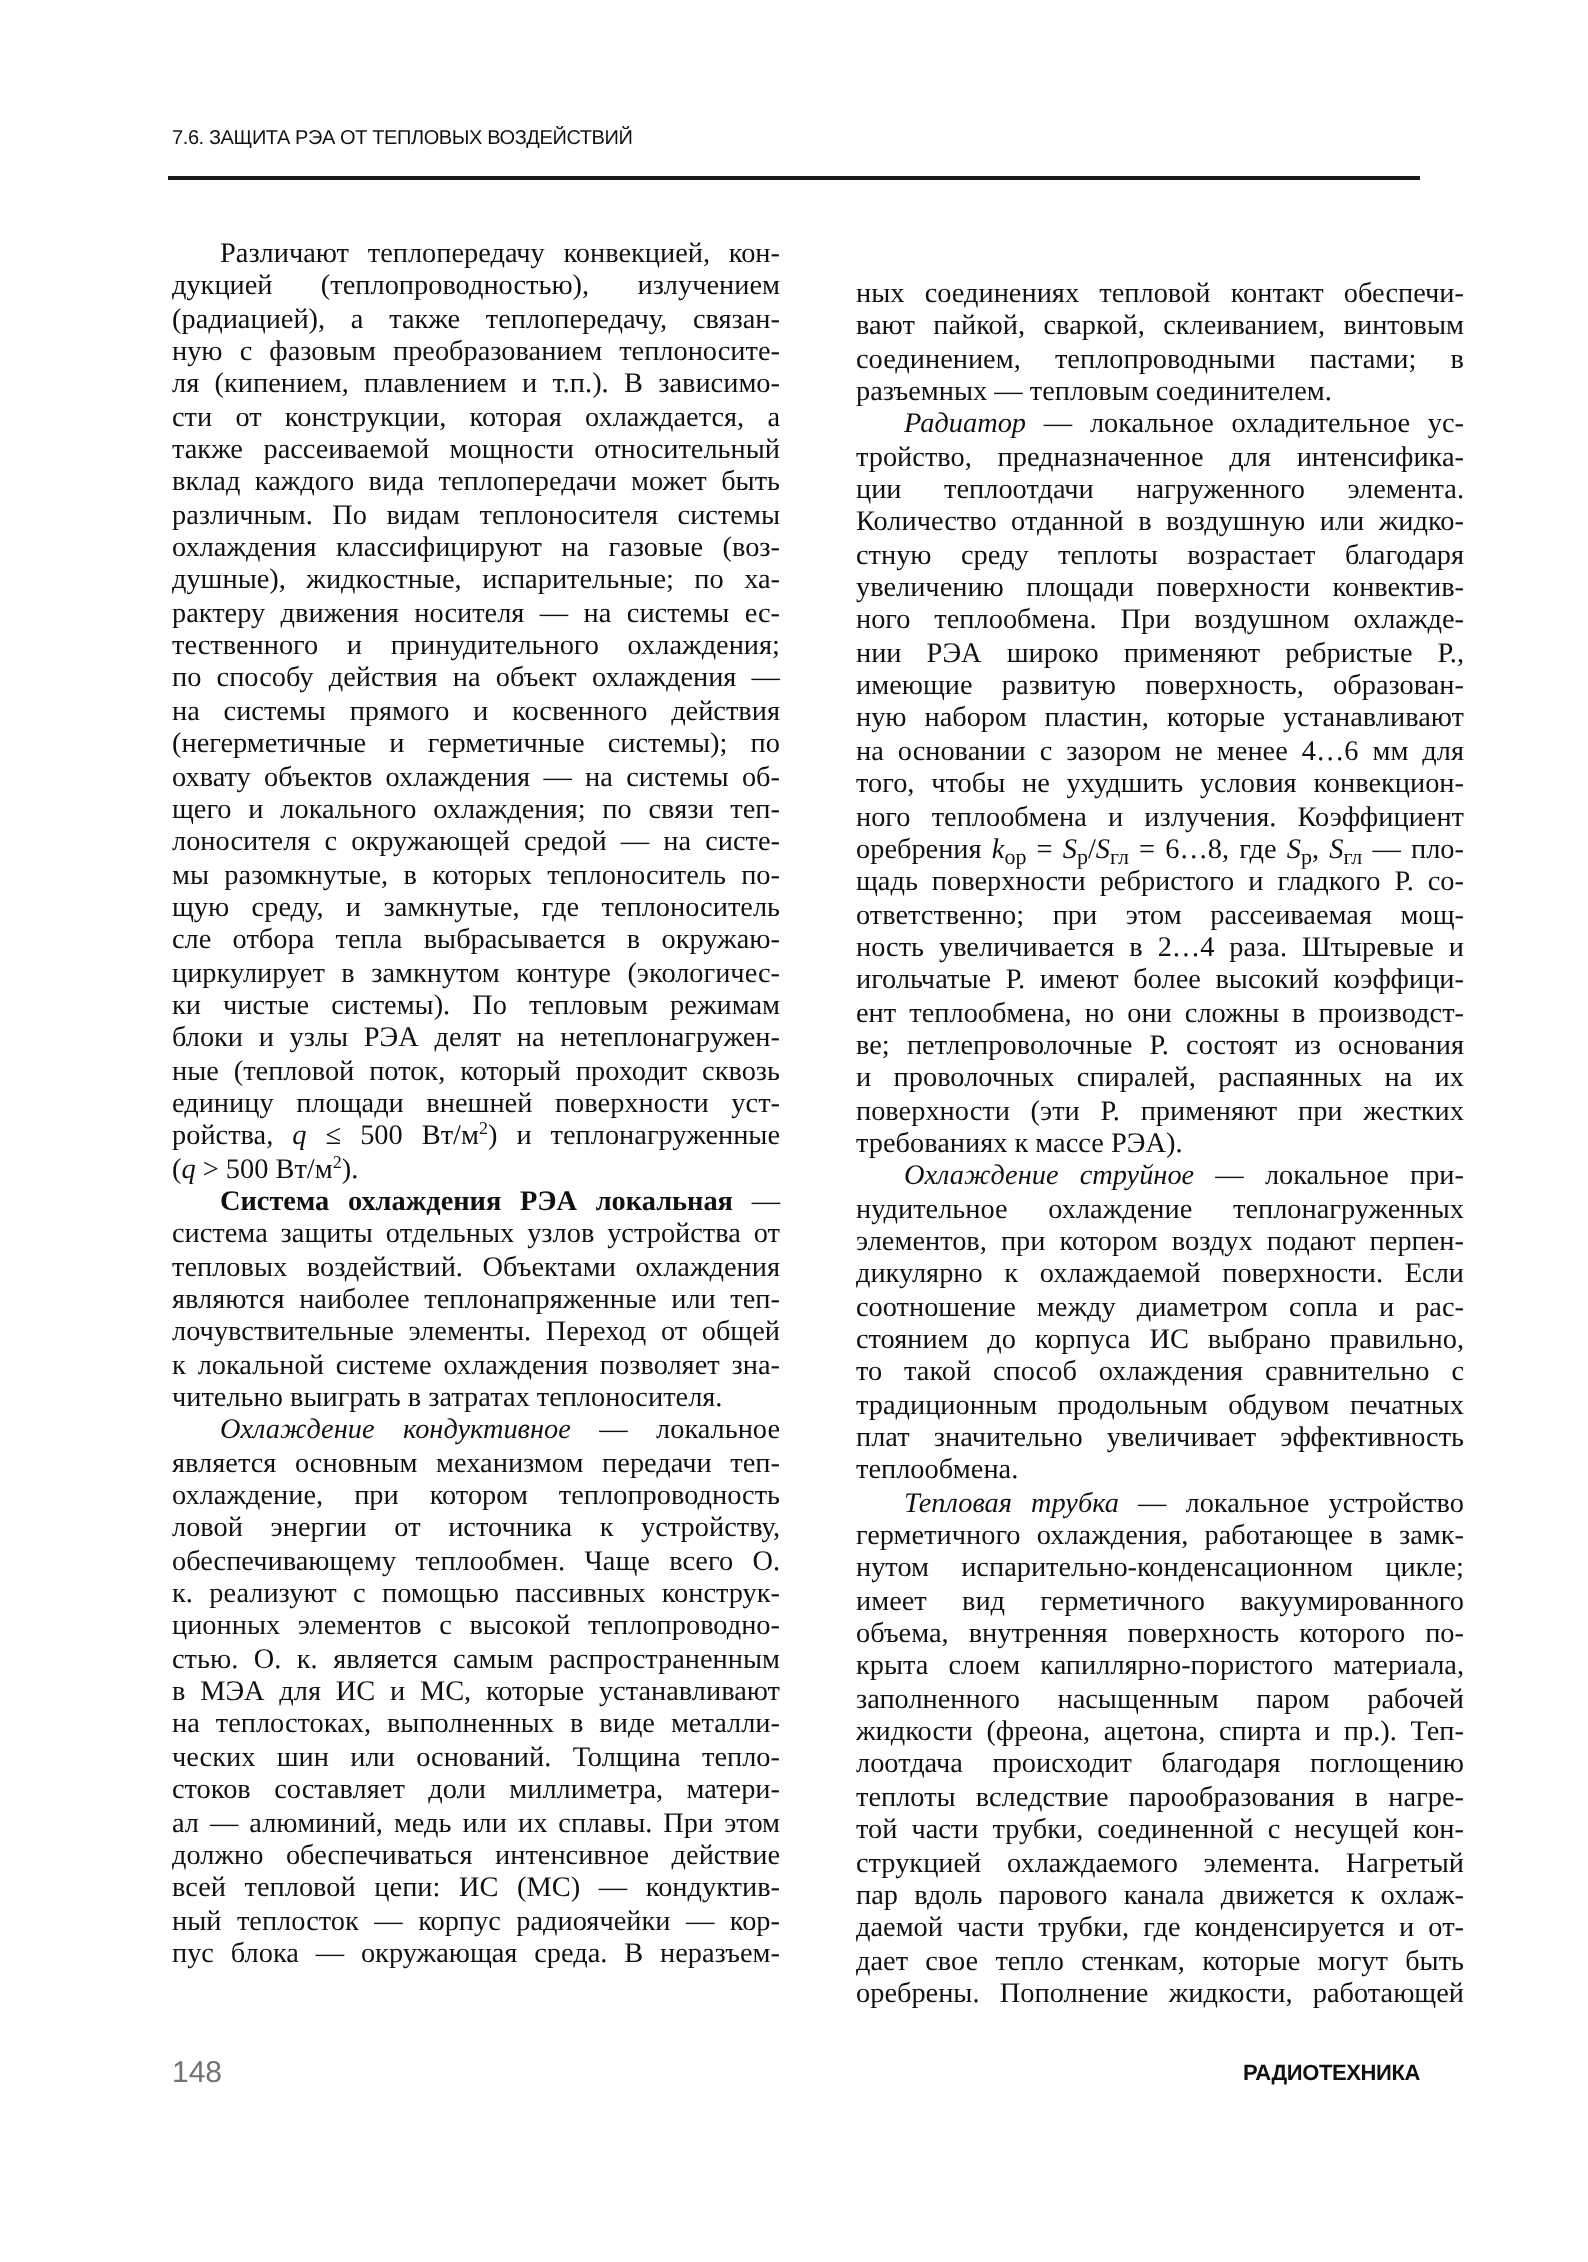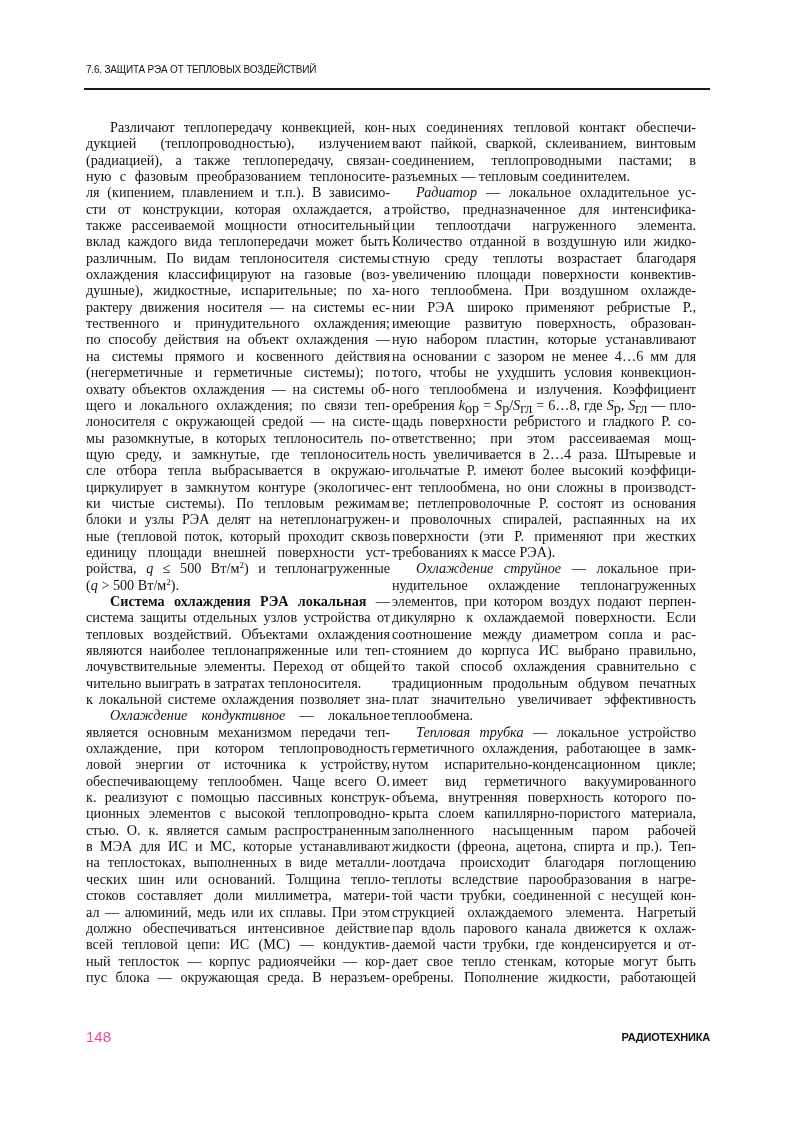--- a/index.html
+++ b/index.html
@@ -10,31 +10,31 @@
     color: #111;
   }
   .header-rule {
     position: absolute; left: 84px; top: 88px; width: 626px; height: 2px; background: #1a1a1a;
   }
   .col {
     position: absolute; top: 119px; width: 304px;
     font-family: "Liberation Serif", serif; font-size: 14.2px; line-height: 16.35px;
   }
   .col.left { left: 86px; }
-  .col.right { left: 392px; }
+  .col.right { left: 428px; margin-top: 20px; }
   .ln { display: block; white-space: nowrap; text-align: justify; text-align-last: justify; height: 16.35px; overflow: visible; }
   .ln.last { text-align-last: left; }
   .ln.ind { padding-left: 24px; }
   .it { font-style: italic; }
   .b { font-weight: bold; margin-top: 46px; }
   sup { font-size: 9px; line-height: 0; vertical-align: 5px; }
-  sub { font-size: 14px; line-height: 0; vertical-align: -3px; }
+  sub { font-size: 11px; line-height: 0; vertical-align: -3px; }
   .footer-page {
     position: absolute; left: 86px; top: 1028px;
-    font-family: "Liberation Sans", sans-serif; font-size: 15px; color: #ec4899;
+    font-family: "Liberation Sans", sans-serif; font-size: 15px; color: #737373;
   }
   .footer-journal {
     position: absolute; right: 84px; top: 1031px;
     font-family: "Liberation Sans", sans-serif; font-size: 11px; font-weight: bold; letter-spacing: -0.2px; color: #111;
   }
 </style>
 </head>
 <body>
 
 <div class="header">7.6. ЗАЩИТА РЭА ОТ ТЕПЛОВЫХ ВОЗДЕЙСТВИЙ</div>
@@ -69,22 +69,22 @@
   <span class="ln">ные (тепловой поток, который проходит сквозь</span>
   <span class="ln">единицу площади внешней поверхности уст-</span>
   <span class="ln"><span>ройства, </span><span class="it">q</span><span> ≤ 500 Вт/м</span><sup>2</sup><span>) и теплонагруженные</span></span>
   <span class="ln last"><span>(</span><span class="it">q</span><span> &gt; 500 Вт/м</span><sup>2</sup><span>).</span></span>
 
   <span class="ln ind"><span class="b">Система охлаждения РЭА локальная</span><span> —</span></span>
   <span class="ln">система защиты отдельных узлов устройства от</span>
   <span class="ln">тепловых воздействий. Объектами охлаждения</span>
   <span class="ln">являются наиболее теплонапряженные или теп-</span>
   <span class="ln">лочувствительные элементы. Переход от общей</span>
+  <span class="ln">к локальной системе охлаждения позволяет зна-</span>
   <span class="ln last">чительно выиграть в затратах теплоносителя.</span>
-  <span class="ln">к локальной системе охлаждения позволяет зна-</span>
 
   <span class="ln ind"><span class="it">Охлаждение кондуктивное</span><span> — локальное</span></span>
   <span class="ln">является основным механизмом передачи теп-</span>
   <span class="ln">охлаждение, при котором теплопроводность</span>
   <span class="ln">ловой энергии от источника к устройству,</span>
   <span class="ln">обеспечивающему теплообмен. Чаще всего О.</span>
   <span class="ln">к. реализуют с помощью пассивных конструк-</span>
   <span class="ln">ционных элементов с высокой теплопроводно-</span>
   <span class="ln">стью. О. к. является самым распространенным</span>
   <span class="ln">в МЭА для ИС и МС, которые устанавливают</span>

